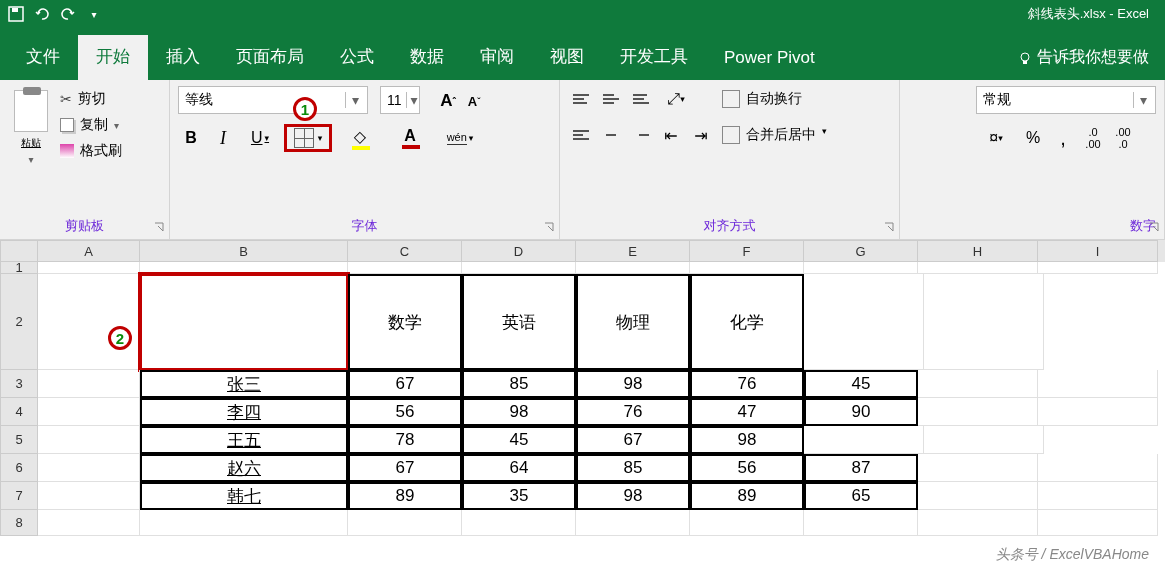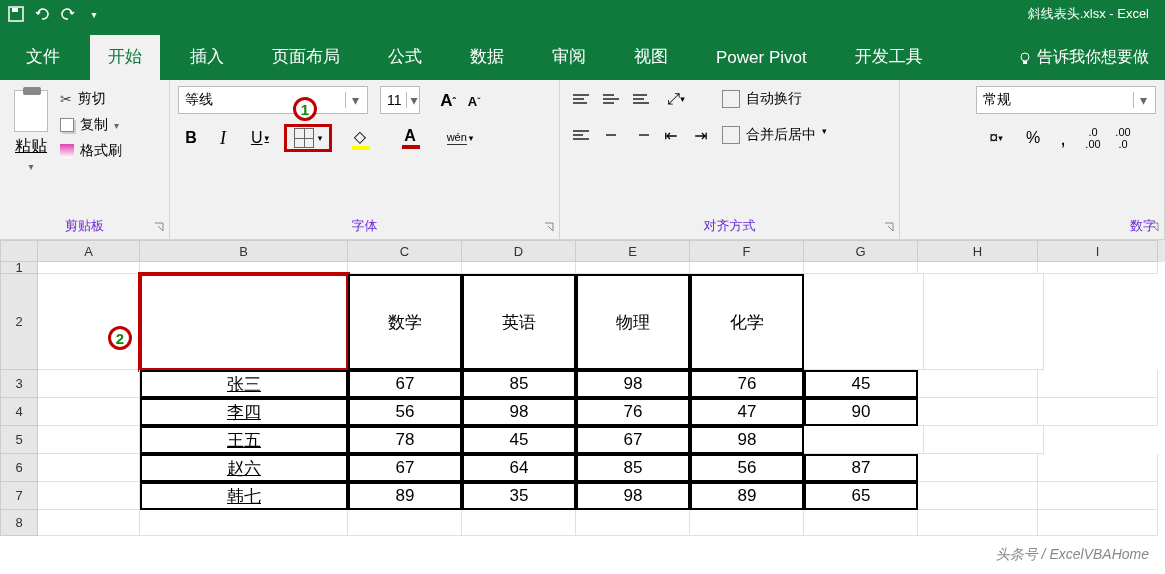--- a/index.html
+++ b/index.html
@@ -5,38 +5,38 @@
 * { box-sizing: border-box; margin: 0; padding: 0; }
 body { font-family: "Microsoft YaHei", "Segoe UI", sans-serif; background: #fff; overflow: hidden; width: 1165px; height: 574px; position: relative; }
 
 
 .titlebar { background: #0f7a3c; height: 28px; display: flex; align-items: center; padding: 0 8px; color: #fff; font-size: 12px; }
 .qat { display: flex; gap: 10px; align-items: center; }
 .qat-icon { width: 16px; height: 16px; display: flex; align-items: center; justify-content: center; cursor: pointer; }
 .title-text { margin-left: auto; margin-right: 8px; font-size: 13px; }
 
 
-.tabs { background: #0f7a3c; height: 52px; display: flex; align-items: flex-end; padding: 0 8px; color: #fff; font-size: 17px; gap: 12px; }
+.tabs { background: #0f7a3c; height: 52px; display: flex; align-items: flex-end; padding: 0 8px; color: #fff; font-size: 17px; }
 .tab { padding: 10px 18px 12px; cursor: pointer; }
 .tab.active { background: #f1f1f1; color: #0f7a3c; }
 .tell-me { margin-left: auto; display: flex; align-items: center; gap: 4px; padding: 10px 8px 12px; font-size: 16px; }
 .bulb { width: 16px; height: 16px; }
 
 
 .ribbon { background: #f1f1f1; height: 160px; border-bottom: 1px solid #d4d4d4; display: flex; }
 .group { border-right: 1px solid #d4d4d4; padding: 6px 8px 2px; display: flex; flex-direction: column; position: relative; }
 .group-label { text-align: center; font-size: 13px; color: #6d28d9; margin-top: auto; padding: 2px 0; }
 .group-launcher { position: absolute; right: 4px; bottom: 6px; width: 12px; height: 12px; }
 
 
 .clip-body { display: flex; gap: 6px; }
 .paste-btn { display: flex; flex-direction: column; align-items: center; gap: 4px; padding: 4px 6px; cursor: pointer; }
 .paste-icon { width: 34px; height: 42px; background: #fff; border: 1px solid #bbb; position: relative; }
 .paste-icon::before { content: ""; position: absolute; top: -4px; left: 8px; width: 18px; height: 8px; background: #888; border-radius: 2px; }
-.paste-label { font-size: 16px; text-decoration: underline; }
+.paste-label { font-size: 10px; text-decoration: underline; }
 .clip-mini { display: flex; flex-direction: column; gap: 8px; padding-top: 4px; font-size: 14px; }
 .clip-mini-item { display: flex; align-items: center; gap: 6px; cursor: pointer; }
 .scissors { color: #444; }
 .copy-ic { width: 14px; height: 14px; border: 1px solid #888; background: #fff; box-shadow: 2px 2px 0 #ccc; }
 .brush-ic { width: 14px; height: 14px; background: linear-gradient(#d4a, #fff); }
 
 
 .font-body { display: flex; flex-direction: column; gap: 10px; }
 .font-row1 { display: flex; gap: 12px; align-items: flex-end; }
 .font-combo { border: 1px solid #bbb; background: #fff; height: 28px; display: flex; align-items: center; padding: 0 6px; font-size: 14px; }
@@ -129,22 +129,22 @@
 
 <div class="tabs">
   <div class="tab">文件</div>
   <div class="tab active">开始</div>
   <div class="tab">插入</div>
   <div class="tab">页面布局</div>
   <div class="tab">公式</div>
   <div class="tab">数据</div>
   <div class="tab">审阅</div>
   <div class="tab">视图</div>
+  <div class="tab">开发工具</div>
   <div class="tab">Power Pivot</div>
-  <div class="tab">开发工具</div>
   <div class="tell-me">
     <svg class="bulb" viewBox="0 0 16 16">
         <circle cx="8" cy="7" r="4" fill="none" stroke="#fff"></circle>
         <rect x="6" y="11" width="4" height="3" fill="#fff"></rect>
       </svg>
     <span>告诉我你想要做</span>
   </div>
 </div>
 
 <div class="ribbon">

